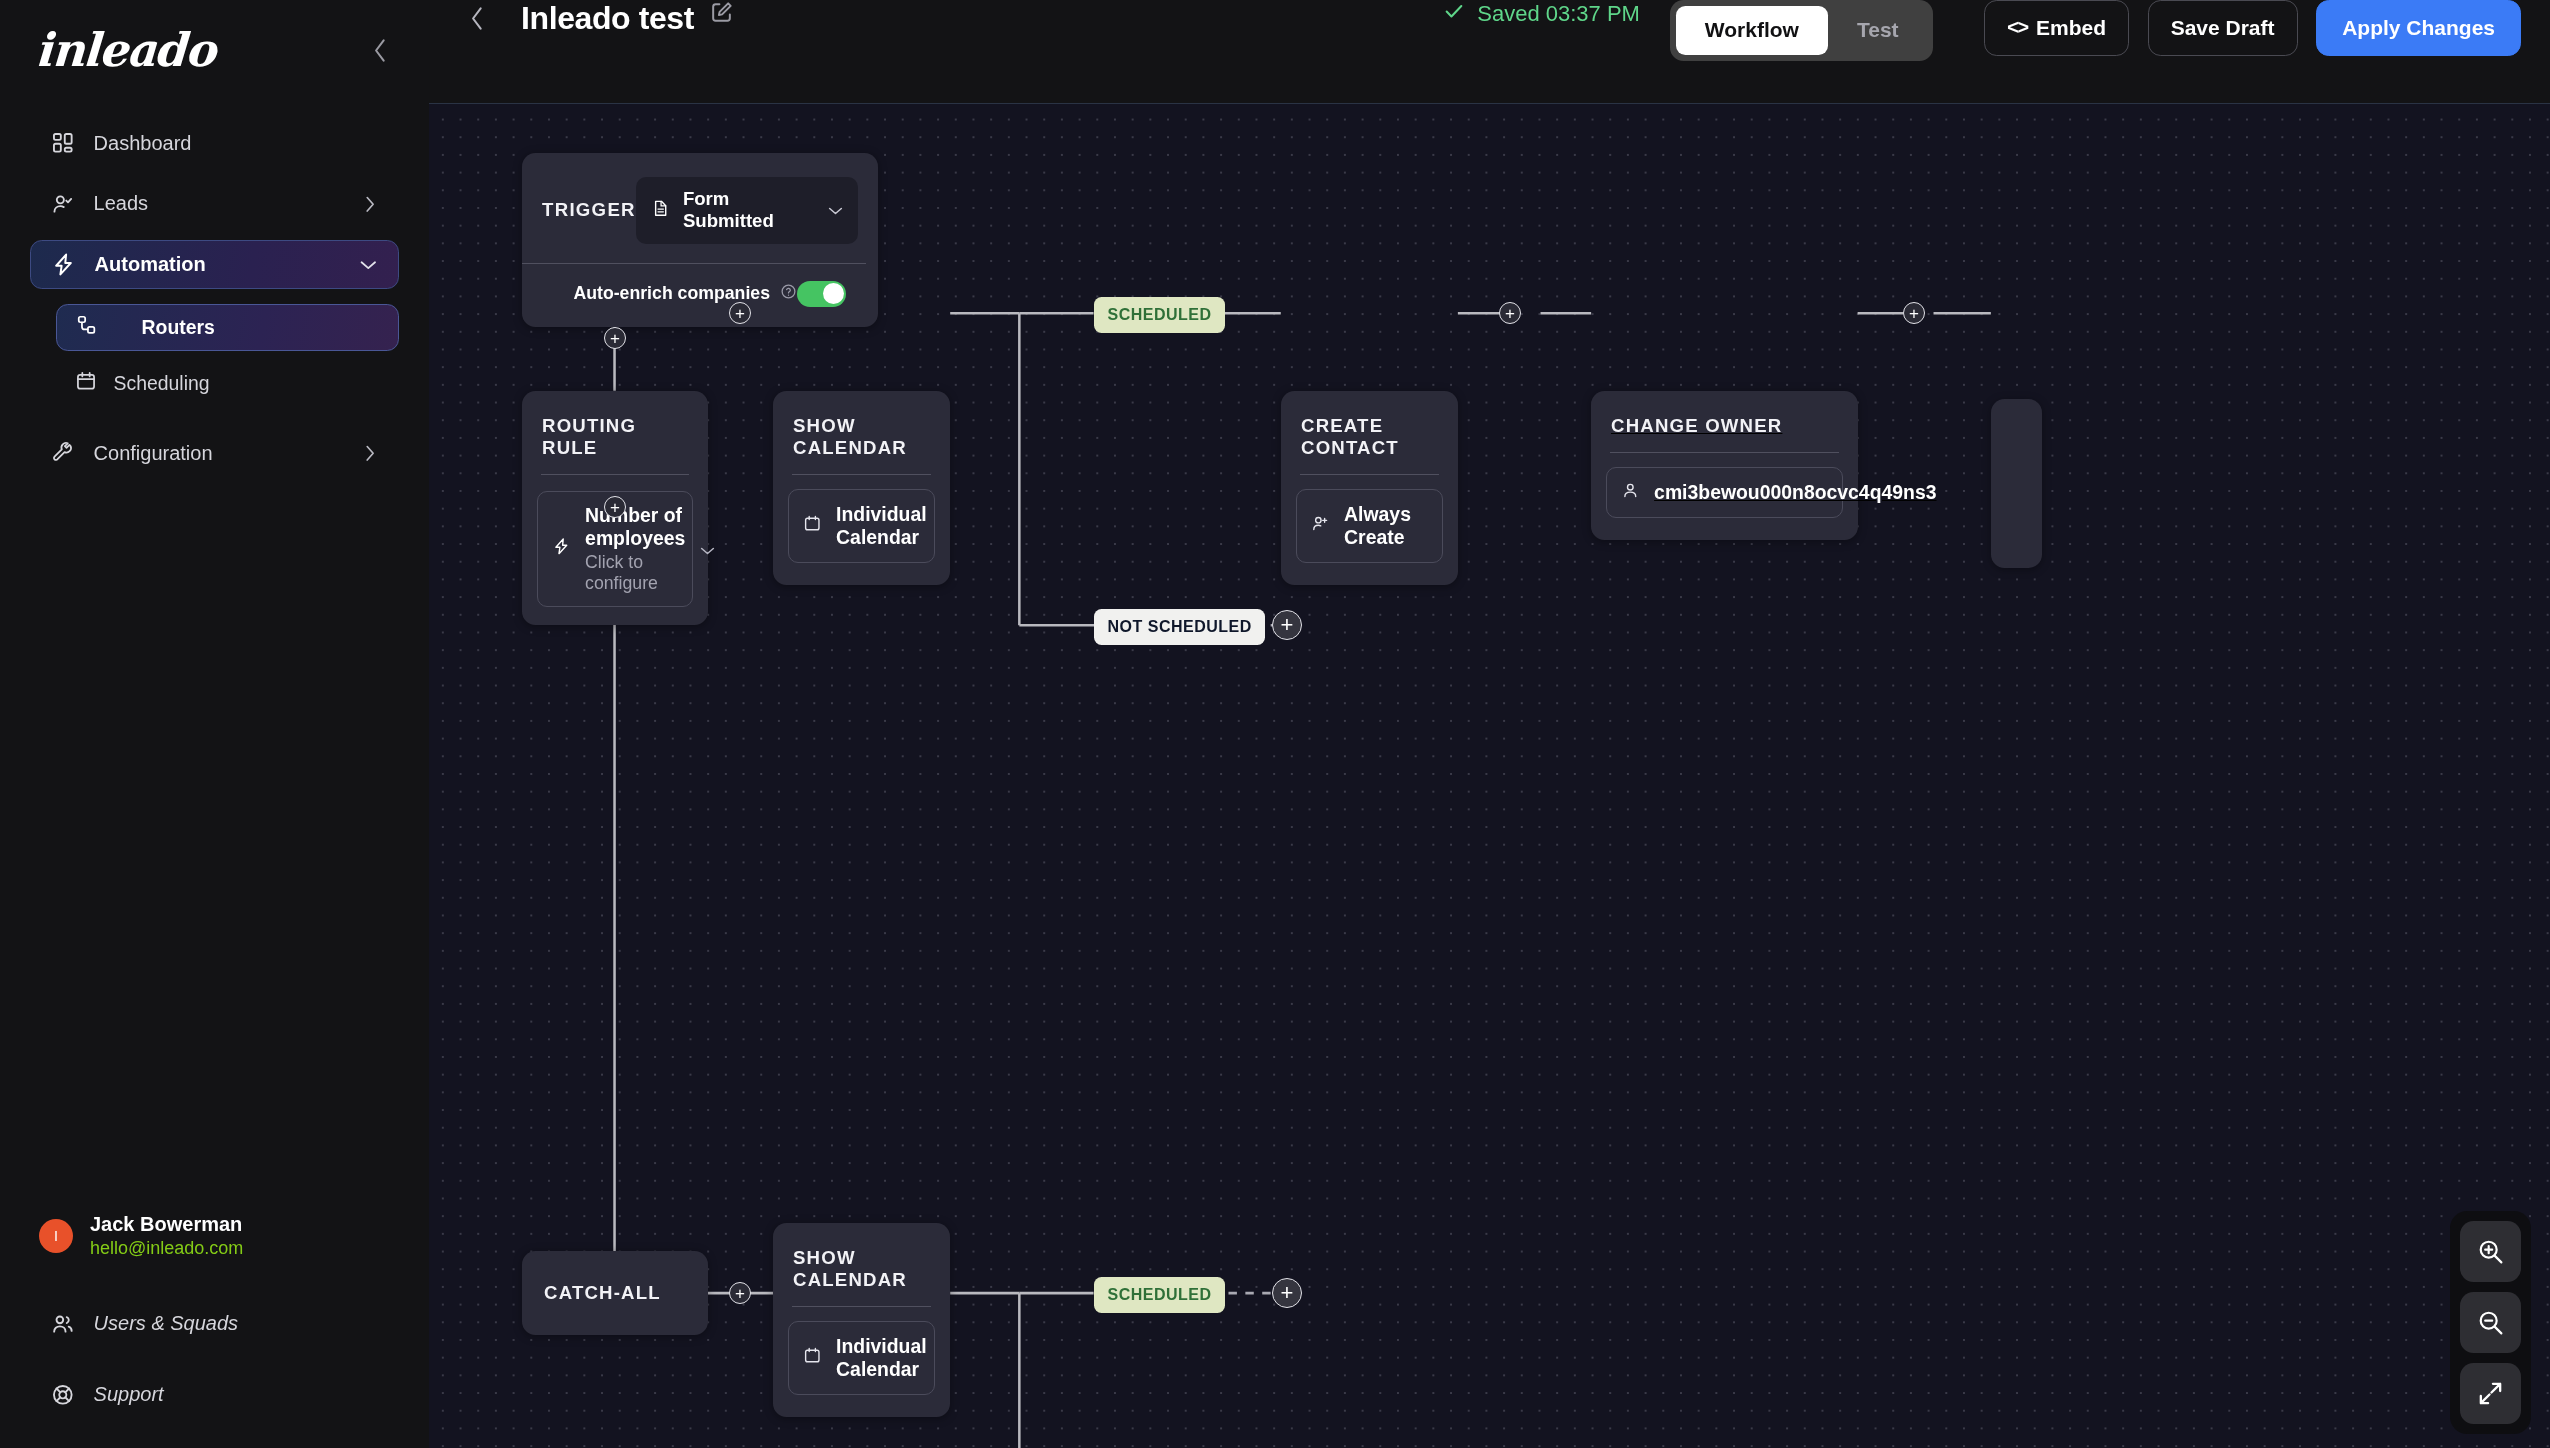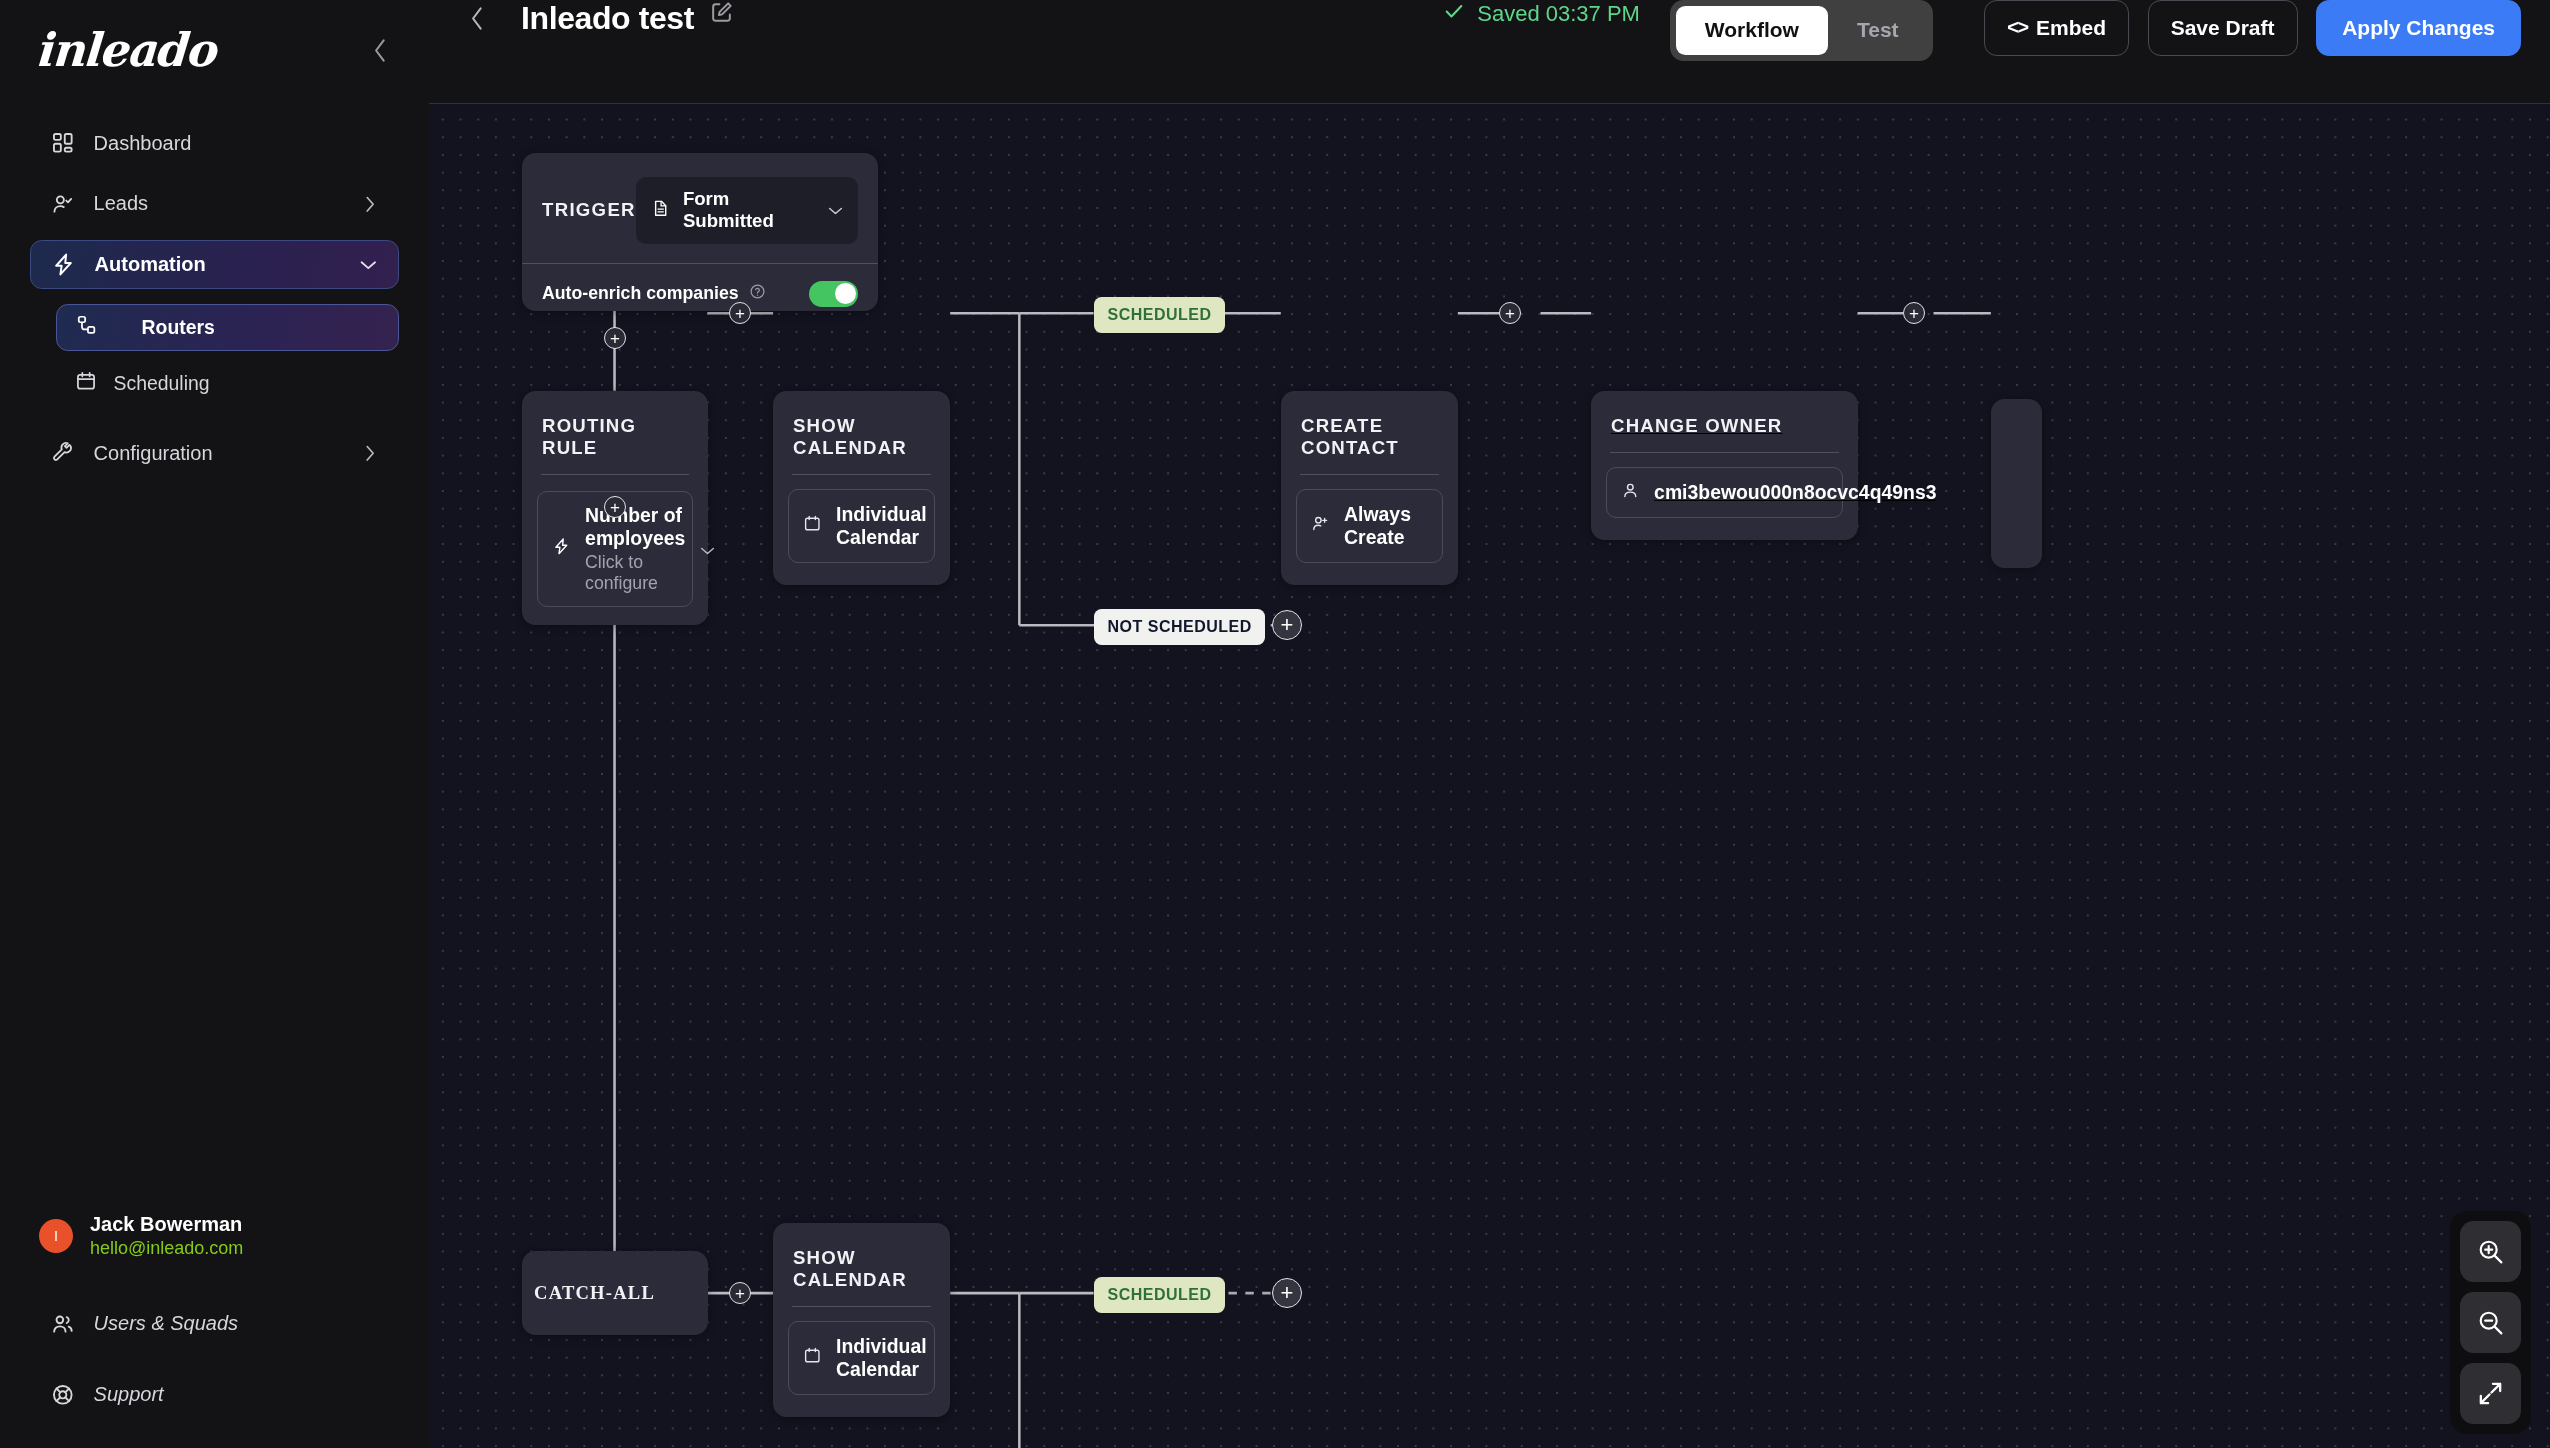--- a/index.html
+++ b/index.html
@@ -137,22 +137,22 @@
   .trigger-top {
     display: flex; align-items: center; justify-content: space-between;
     padding: 23.6px 20px 18.6px 20px;
   }
   .trigger-label { font-size: 18.6px; font-weight: 700; letter-spacing: 1.3px; color: #f2f2f6; }
   .pill-select {
     background: #1e1e29; border-radius: 10px; display: flex; align-items: center; gap: 13.5px;
     padding: 11.8px 15px; color: #ffffff; font-size: 18.6px; font-weight: 700;
   }
   .trigger-bottom {
-    display: flex; align-items: center; justify-content: space-between;
-    padding: 17px 20px 4px 20px; border-top: 0.8px solid #50505f; margin: 0 0 0 0;
+    display: flex; align-items: center; justify-content: flex-end;
+    padding: 17px 20px 20px 20px; border-top: 0.8px solid #50505f; margin: 0 12px 0 0;
   }
   .trig-lbl { font-size: 17.7px; color: #ffffff; font-weight: 700; display:flex; align-items:center; gap:10px;}
   .toggle {
     width: 49px; height: 26px; border-radius: 13.5px; background: #45c462; position: relative; cursor: pointer;
   }
   .toggle .knob { position: absolute; right: 2.5px; top: 2.5px; width: 21px; height: 21px; border-radius: 50%; background: #fff; }
 
   .badge {
     position: absolute; border-radius: 7.6px; padding: 0 13.5px; height: 36px;
     display: flex; align-items: center; justify-content: center;
@@ -502,21 +502,21 @@
           <span class="txt">cmi3bewou000n8ocvc4q49ns3</span>
         </div>
       </div>
     </div>
 
     <div class="plus small" style="left:1474px; top:198px;">+</div>
 
     <div class="node" style="left:1562px; top:295px; width:51px; height:169px;"></div>
 
     <div class="node" style="left:93px; top:1147px; width:186px; height:84px; display:flex; align-items:center;">
-      <div class="node-head" style="padding:0 12px;font-family:Liberation Serif, serif;">CATCH-ALL</div>
+      <div class="node-head" style="padding:0 22px;">CATCH-ALL</div>
     </div>
 
     <div class="plus small" style="left:300px; top:1178px;">+</div>
 
     <div class="node" style="left:344px; top:1119px; width:177px;">
       <div class="node-head">SHOW CALENDAR</div>
       <div class="node-rule"></div>
       <div class="node-body" style="padding:15px 15px 22px 15px;">
         <div class="field" style="padding:12.7px 13.5px;">
           <span>

